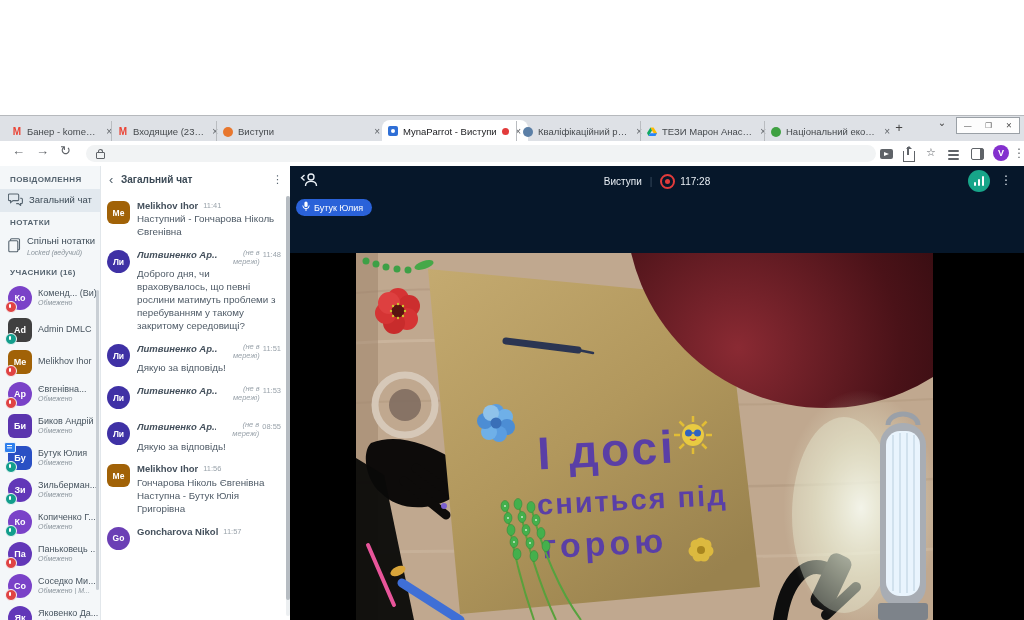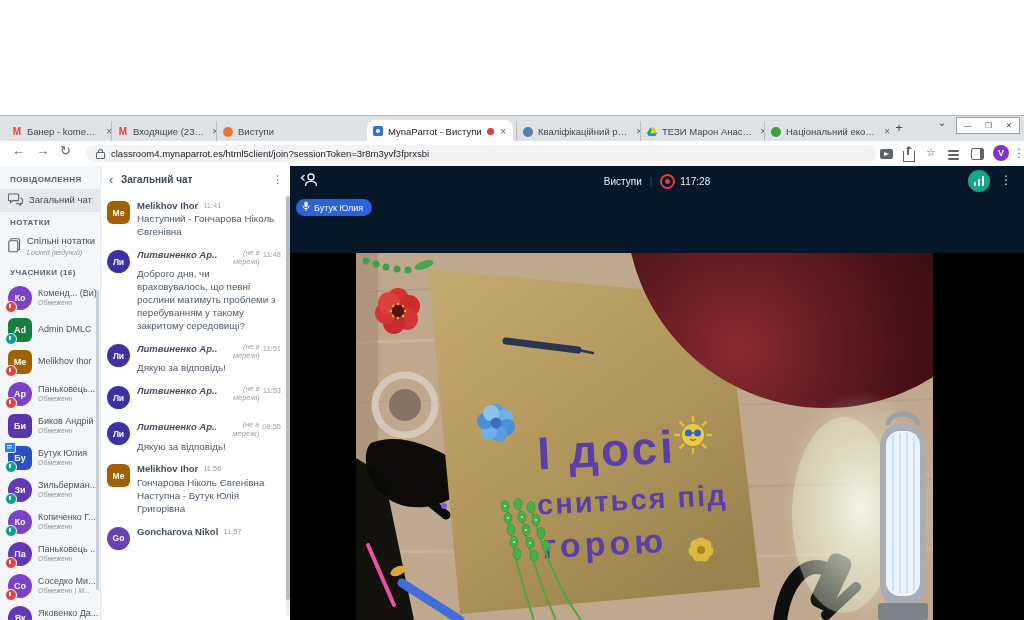--- a/index.html
+++ b/index.html
@@ -80,21 +80,21 @@
   .mhead{display:flex;align-items:flex-start;gap:5px;line-height:1.2;}
   .mname{font-size:9.5px;font-weight:bold;color:#44505c;white-space:nowrap;overflow:hidden;}
   .mname.it{font-style:italic;}
   .mtime{font-size:7.5px;color:#9aa3ab;padding-top:1px;}
   .mmeta{margin-left:auto;display:flex;gap:3px;align-items:flex-start;}
   .moff{width:38px;text-align:right;font-size:7.5px;font-style:italic;color:#9aa3ab;line-height:1.15;}
   .mtext{font-size:9.8px;color:#4e5a66;line-height:1.32;margin-top:2px;white-space:pre-line;}
   .cscroll{position:absolute;right:1px;top:30px;width:4px;height:420px;background:#eceff1;border-radius:2px;}
   .cscroll span{display:block;width:4px;height:404px;background:#b6bcc2;border-radius:2px;}
   
-  .av-ko{background:#7a42c8}.av-ad{background:#15803d}.av-me{background:#a16207}.av-ar{background:#7a42c8}
+  .av-ko{background:#7a42c8}.av-ad{background:#404040}.av-me{background:#a16207}.av-ar{background:#7a42c8}
   .av-bi{background:#5b35ae}.av-bu{background:#2a50c4}.av-zi{background:#6237b8}.av-pa{background:#6237b8}
   .av-so{background:#7a42c8}.av-ya{background:#6237b8}.av-li{background:#3f31a5}.av-go{background:#6b3fb5}
   
   .main{position:absolute;left:290px;top:0;width:734px;height:454px;background:#06172a;}
   .topbar{position:absolute;left:0;top:0;width:734px;height:30px;display:flex;align-items:center;color:#e8eef4;}
   .tb-left{position:absolute;left:10px;top:6px;}
   .tb-center{position:absolute;left:0;width:734px;text-align:center;top:8px;font-size:10px;display:flex;justify-content:center;align-items:center;gap:8px;}
   .tb-sep{color:#3c4f63;}
   .recwrap{display:flex;align-items:center;gap:5px;}
   .recring{width:11px;height:11px;border:2px solid #e23b3b;border-radius:50%;display:flex;align-items:center;justify-content:center;}
@@ -121,21 +121,21 @@
     <div class="tab" style="left:111px;width:101px">
       <span class="fav gmail">M</span>
       <span class="tab-t">Входящие (23) - komenda</span>
       <span class="tab-x">×</span>
     </div>
     <div class="tab" style="left:216px;width:158px">
       <span class="fav dot-orange"></span>
       <span class="tab-t">Виступи</span>
       <span class="tab-x">×</span>
     </div>
-    <div class="tab act" style="left:367px;width:134px">
+    <div class="tab act" style="left:382px;width:134px">
       <span class="fav myna"></span>
       <span class="tab-t">MynaParrot - Виступи</span>
       <span class="recdot"></span>
       <span class="tab-x">×</span>
     </div>
     <div class="tab" style="left:516px;width:120px">
       <span class="fav dot-steel"></span>
       <span class="tab-t">Кваліфікаційний раунд 2</span>
       <span class="tab-x">×</span>
     </div>
@@ -163,21 +163,20 @@
     <span>❐</span>
     <span>✕</span>
   </div>
 
   <div class="addrrow">
     <span class="navbtn" style="left:12px">←</span>
     <span class="navbtn" style="left:36px">→</span>
     <span class="navbtn" style="left:60px">↻</span>
     <div class="urlpill">
       <span class="lock"></span>
-      <span class="urltext">classroom4.mynaparrot.es/html5client/join?sessionToken=3r8m3yvf3fprxsbi</span>
     </div>
     <div class="addr-ic" style="left:880px;top:8px">
         <div class="ic-cast"></div>
       </div>
     <div class="addr-ic" style="left:903px;top:8px">
         <div class="ic-share"></div>
       </div>
     <span class="addr-ic" style="left:926px;top:5px">☆</span>
     <div class="addr-ic" style="left:948px;top:8px">
         <div class="ic-list">
@@ -250,21 +249,21 @@
           <div class="pinfo">
               <div class="pname">Melikhov Ihor</div>
             </div>
         </div>
         <div class="prow">
           <div class="pav av-ar">
               <span>Ар</span>
               <i class="bdg r"></i>
             </div>
           <div class="pinfo">
-              <div class="pname">Паньковець...</div>
+              <div class="pname">Євгенівна...</div>
               <div class="sub">Обмежено</div>
             </div>
         </div>
         <div class="prow">
           <div class="pav sq av-bi">
               <span>Би</span>
             </div>
           <div class="pinfo">
               <div class="pname">Биков Андрій</div>
               <div class="sub">Обмежено</div>

